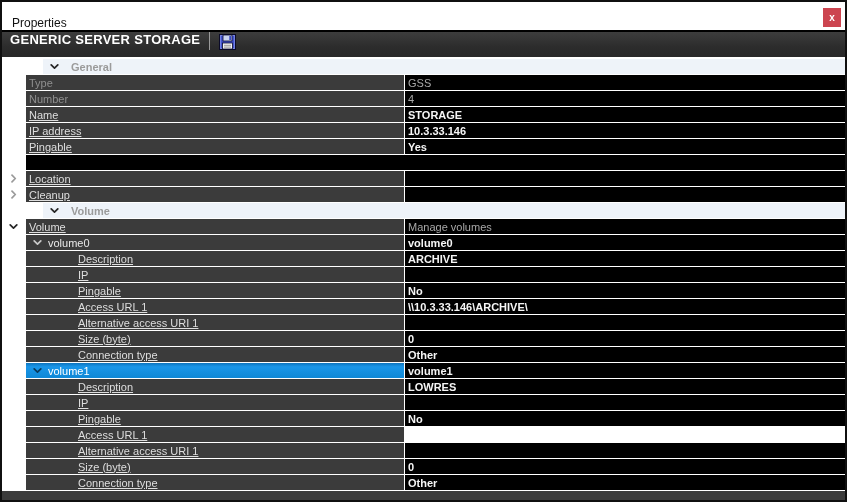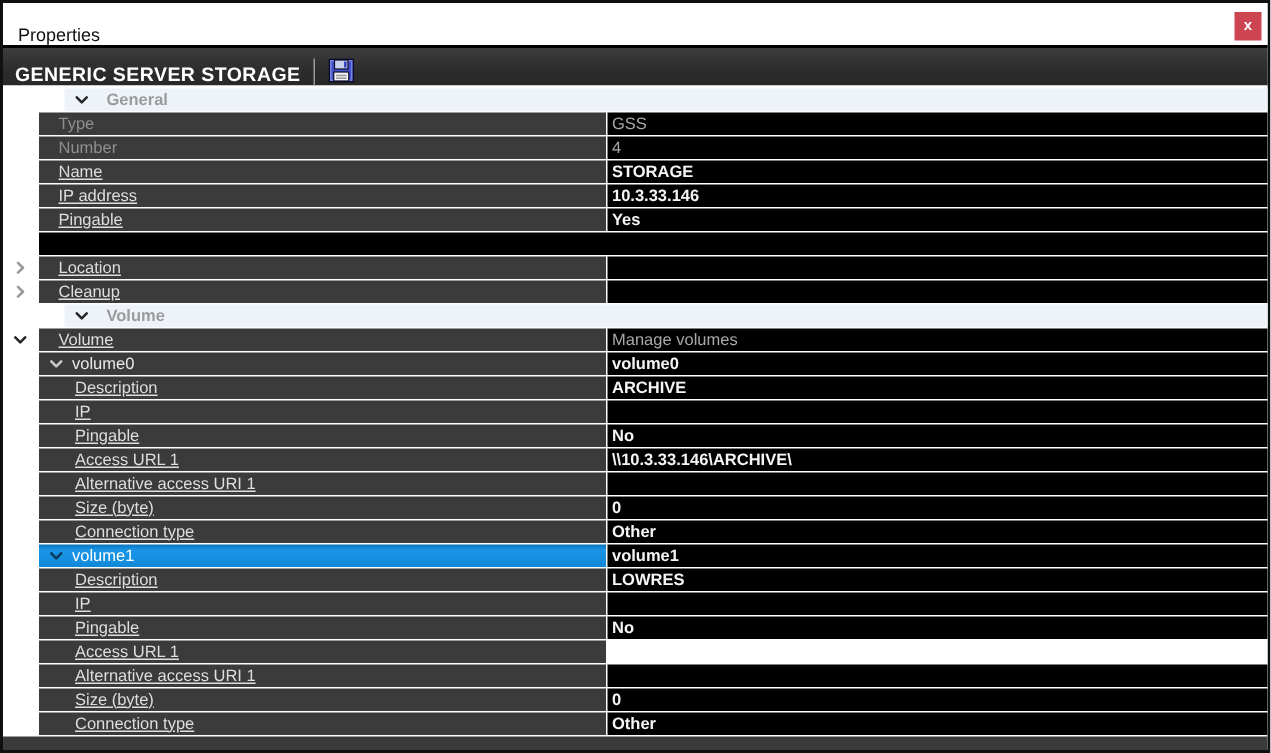--- a/index.html
+++ b/index.html
@@ -28,53 +28,53 @@
     display:flex; align-items:center; justify-content:center;
     cursor:pointer; line-height:1;
   }
 
   .black-strip { height:2px; background:#000000; }
 
   
   .toolbar {
     height:25px;
     background:linear-gradient(180deg,#3d3d3d 0%,#2c2c2c 60%,#282828 100%);
-    display:flex; align-items:flex-end; padding-left:8px;
+    display:flex; align-items:flex-start; padding-left:8px;
   }
   .toolbar-title {
     color:#ffffff; font-size:13px; font-weight:bold; letter-spacing:0.3px;
   }
   .toolbar-sep {
     width:1px; height:18px; background:#9a9a9a; margin:0 7px 0 9px;
   }
   .save-btn { width:20px; height:20px; display:flex; align-items:center; justify-content:center; cursor:pointer; }
 
   
   .grid { padding-top:2px; background:#ffffff; }
   .row { height:15px; margin-bottom:1px; display:flex; font-size:11px; }
   .gutter { width:24px; flex:0 0 24px; display:flex; align-items:center; padding-left:7px; }
   .cell-label {
     width:378px; flex:0 0 378px; background:#3b3b3b;
-    display:flex; align-items:center; padding-left:13px;
+    display:flex; align-items:center; padding-left:3px;
     margin-right:1px; white-space:nowrap; overflow:hidden;
   }
   .cell-value {
     flex:1; background:#000000;
     display:flex; align-items:center; padding-left:3px;
     white-space:nowrap; overflow:hidden;
   }
   .row.section { background:#eef3f9;margin-left:41px; }
   .row.section .sec-label { font-weight:bold; color:#9b9b9b; padding-left:4px; display:flex; align-items:center; }
 
   .lbl-normal { color:#dedede;text-decoration:underline; }
   .lbl-muted  { color:#8f8f8f; }
   .val-bold   { color:#f5f5f5; font-weight:bold; }
   .val-muted  { color:#a8a8a8; }
 
-  .row.subprop .cell-label { padding-left:24px; }
+  .row.subprop .cell-label { padding-left:52px; }
   .row.group .cell-label { padding-left:7px; }
   .row.group .group-label { margin-left:6px; }
   .row.group.selected .cell-label {
     background:linear-gradient(180deg,#0d74bd 0%,#1a96e8 25%,#0f88d6 100%);
   }
   .row.group.selected .group-label { color:#ffffff; }
   .row.group .group-label { color:#e8e8e8; }
 
   .chev { display:block; }
 

